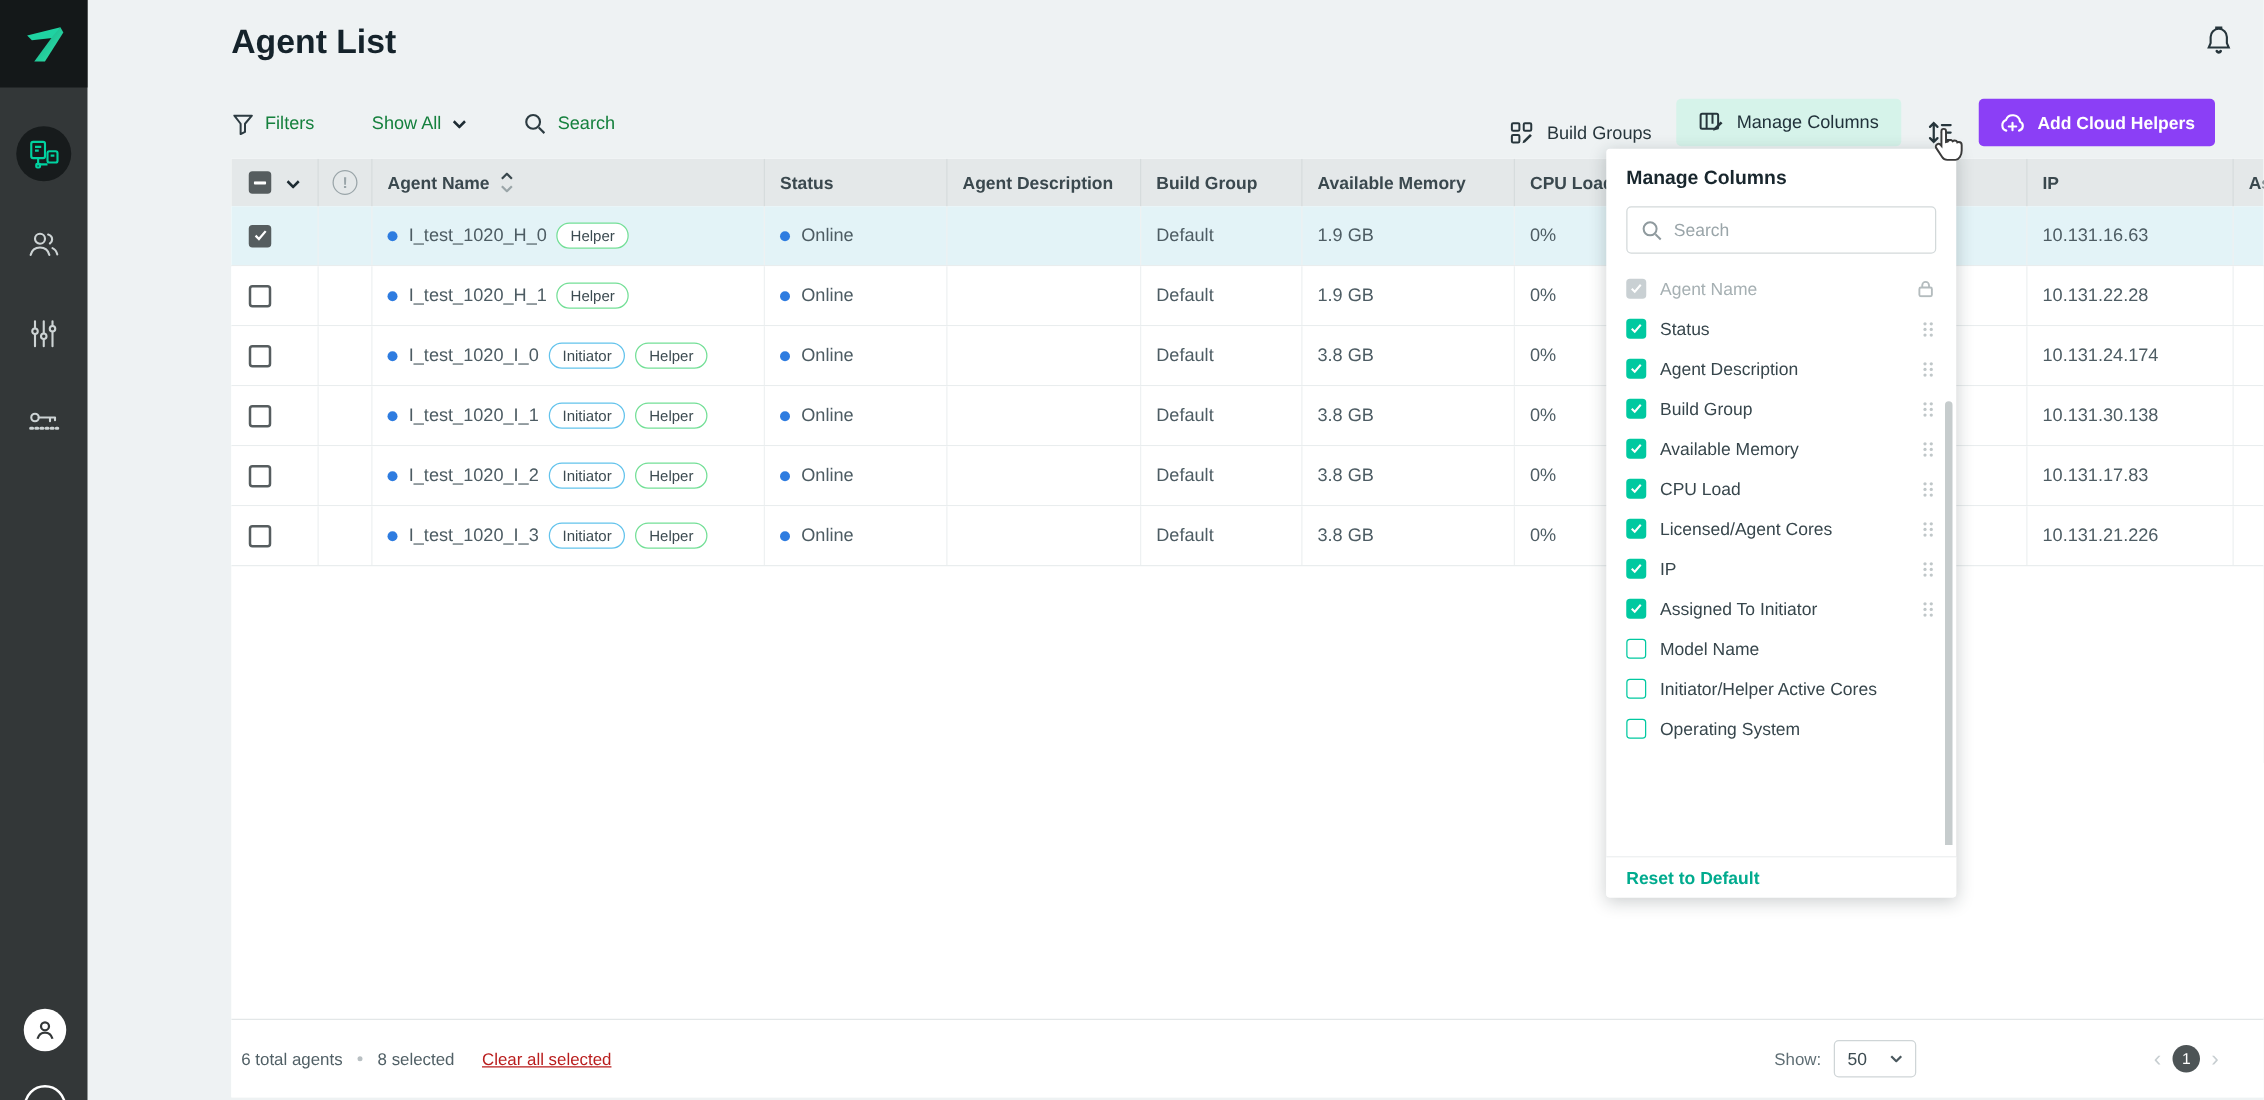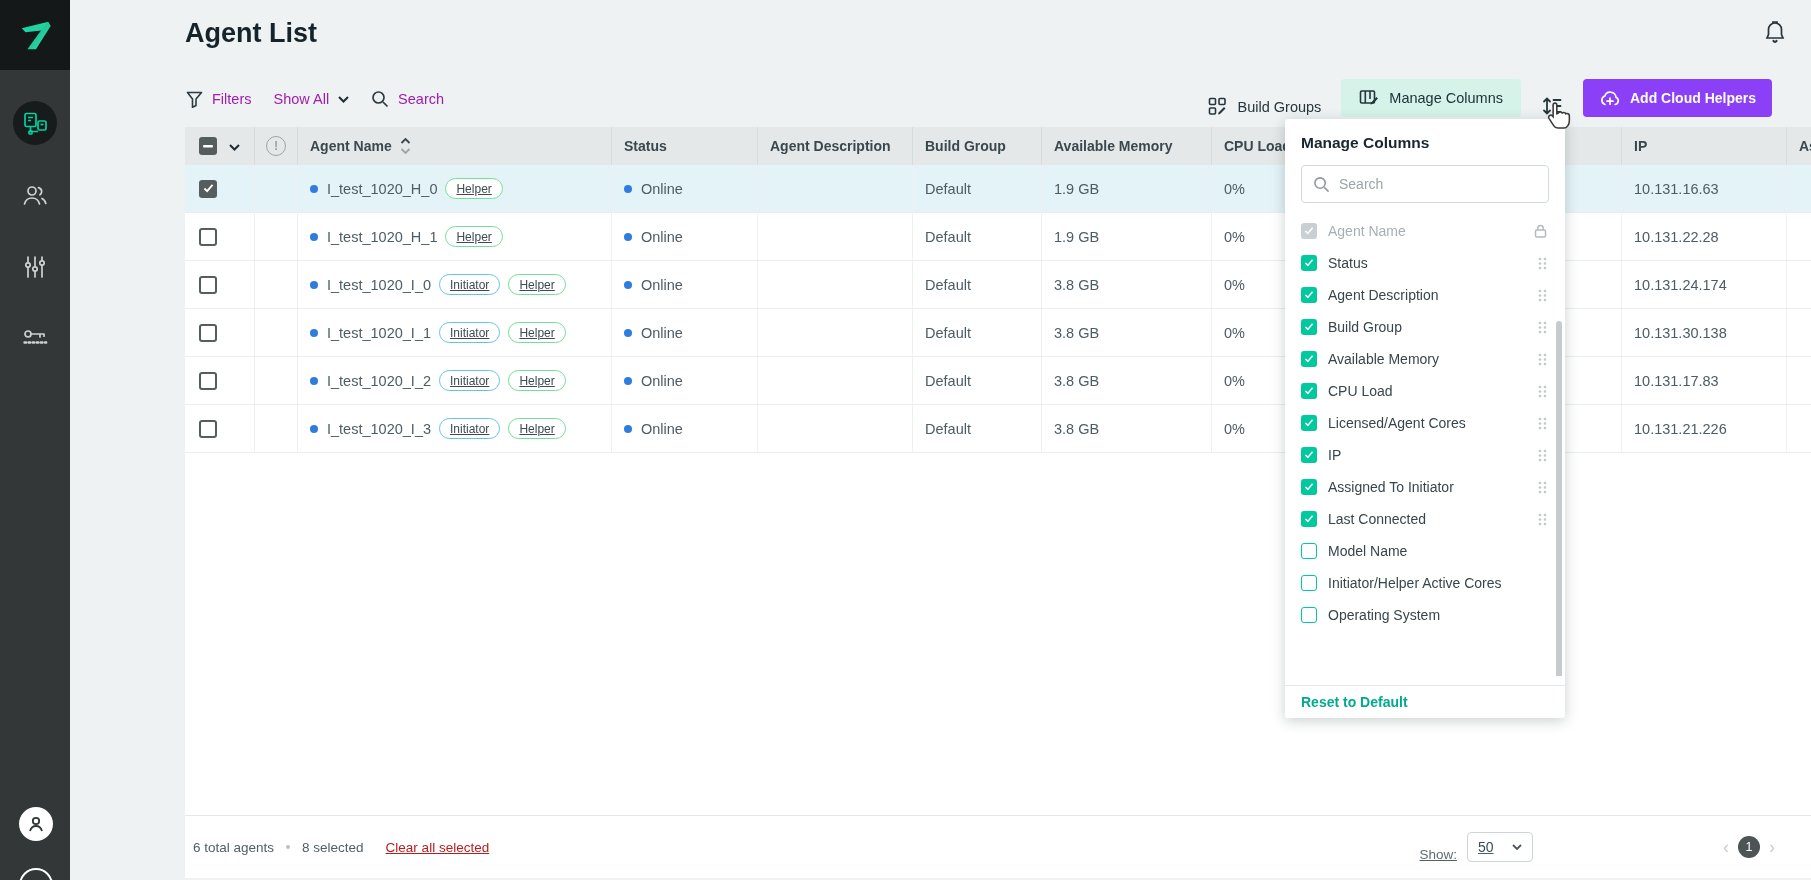--- a/index.html
+++ b/index.html
@@ -11,21 +11,21 @@
   .logo-block { width:70px; height:70px; background:#141819; display:flex; align-items:center; justify-content:center; }
   .nav-item { position:absolute; left:0; width:70px; height:44px; display:flex; align-items:center; justify-content:center; cursor:pointer; }
   .nav-item.active::before { content:""; position:absolute; left:13px; top:0; width:44px; height:44px; border-radius:50%; background:#171b1c; }
   .nav-item svg { position:relative; }
   .avatar-btn { position:absolute; left:19px; top:807px; width:34px; height:34px; border-radius:50%; background:#fff; display:flex; align-items:center; justify-content:center; cursor:pointer; }
   .avatar-partial { position:absolute; left:19px; top:868px; width:34px; height:34px; border-radius:50%; border:2px solid #fff; }
 
   
   .page-title { position:absolute; left:185px; top:18px; font-size:27px; font-weight:700; color:#15232b; z-index:2; }
   .bell-btn { position:absolute; right:24px; top:20px; cursor:pointer; z-index:2; }
-  .toolbar-left { position:absolute; left:186px; top:84px; display:flex; align-items:center; gap:22px; height:30px; font-size:14.5px; color:#a21caf; z-index:2; }
+  .toolbar-left { position:absolute; left:186px; top:84px; display:flex; align-items:center; gap:46px; height:30px; font-size:14.5px; color:#15803d; z-index:2; }
   .tl-item { display:flex; align-items:center; gap:9px; cursor:pointer; }
   .toolbar-right { position:absolute; right:39px; top:79px; display:flex; align-items:flex-end; gap:20px; z-index:2; height:38px; }
   .tr-plain { display:flex; align-items:center; gap:10px; font-size:14.5px; color:#27363c; cursor:pointer; }
   .btn-mint { display:flex; align-items:center; gap:10px; background:#d6f3ea; border:none; border-radius:4px; height:38px; padding:0 18px; font-size:14.5px; color:#20313a; font-family:inherit; cursor:pointer; }
   .btn-purple { display:flex; align-items:center; gap:9px; background:#8b3ff6; border:none; border-radius:4px; height:38px; padding:0 16px; font-size:14px; font-weight:700; color:#fff; font-family:inherit; cursor:pointer; }
   .icon-btn { background:none; border:none; cursor:pointer; display:flex; align-items:center; }
 
   
   .table-card { position:absolute; left:185px; top:127px; width:1626px; height:751px; background:#fff; z-index:1; overflow:hidden; }
   .thead { display:flex; height:38px; background:#e4e8e9; font-size:14px; font-weight:700; color:#3a484e; }
@@ -42,34 +42,34 @@
   .c-am { width:170px; }
   .c-cl { width:150px; }
   .c-lc { width:150px; }
   .c-li { width:110px; }
   .c-ip { width:165px; }
   .c-as { width:210px; border-right:none; }
   .cbx { width:18px; height:18px; border-radius:3px; flex:none; display:flex; align-items:center; justify-content:center; cursor:pointer; }
   .cbx.filled { background:#565d5f; }
   .cbx.empty { border:2px solid #565d5f; background:#fff; }
   .dot-blue { width:8px; height:8px; border-radius:50%; background:#2e7ce0; flex:none; margin-right:9px; }
-  .badge { height:21px; display:flex; align-items:center; padding:0 10px; border-radius:11px; background:#fff; font-size:12px; color:#3c4b51; margin-left:8px;text-decoration:underline; }
+  .badge { height:21px; display:flex; align-items:center; padding:0 10px; border-radius:11px; background:#fff; font-size:12px; color:#3c4b51; margin-left:8px; }
   .badge.helper { border:1px solid #74df97; }
   .badge.initiator { border:1px solid #63c3ec; }
   .alert-circle { width:20px; height:20px; border-radius:50%; border:1.6px solid #9aa5a9; color:#9aa5a9; font-size:12.5px; font-weight:700; display:flex; align-items:center; justify-content:center; }
   .sort-ic { margin-left:8px; }
   .hd-caret { margin-left:12px; cursor:pointer; }
 
   .hscroll-thumb { position:absolute; left:5px; top:692px; width:1360px; height:9px; border-radius:5px; background:#c8cdd0; cursor:pointer; }
 
   
   .foot { position:absolute; left:0; bottom:0; width:100%; height:63px; border-top:1px solid #e3e7e8; background:#fff; display:flex; align-items:center; font-size:13.5px; color:#516066; padding-left:8px; }
   .dot-sep { width:4px; height:4px; border-radius:50%; background:#b9c0c3; margin:0 12px; }
   .clear-link { margin-left:22px; text-decoration:underline; color:#b91c1c; cursor:pointer; }
-  .show-wrap { margin-left:auto; display:flex; align-items:flex-end;text-decoration:underline; }
+  .show-wrap { margin-left:auto; display:flex; align-items:center; }
   .show-label { color:#5f6e74; margin-right:10px; }
   .page-size { width:66px; height:30px; border:1px solid #cfd5d7; border-radius:4px; background:#fff; display:flex; align-items:center; justify-content:space-between; padding:0 10px; font-size:14px; color:#3c4b51; cursor:pointer; }
   .pager { display:flex; align-items:center; gap:9px; margin-left:190px; margin-right:36px; }
   .pg-arrow { color:#c7ced1; font-size:18px; cursor:pointer; line-height:1; }
   .pg-cur { width:22px; height:22px; border-radius:50%; background:#4d5456; color:#fff; font-size:12.5px; display:flex; align-items:center; justify-content:center; }
 
   
   .mc-panel { position:absolute; left:1285px; top:119px; width:280px; height:599px; background:#fff; border-radius:3px; box-shadow:0 3px 14px rgba(25,35,40,.22); z-index:20; }
   .mc-title { padding:15px 16px 11px; font-size:15.5px; font-weight:700; color:#18262d; }
   .mc-search { margin:2px 16px 10px; height:38px; border:1px solid #d3d9da; border-radius:4px; display:flex; align-items:center; padding:0 11px; gap:9px; }
@@ -592,38 +592,20 @@
             <circle cx="2" cy="2" r="1.3"></circle>
             <circle cx="7" cy="2" r="1.3"></circle>
             <circle cx="2" cy="6.5" r="1.3"></circle>
             <circle cx="7" cy="6.5" r="1.3"></circle>
             <circle cx="2" cy="11" r="1.3"></circle>
             <circle cx="7" cy="11" r="1.3"></circle>
           </svg>
         </span>
     </div>
 
-    <div class="mc-item on">
-      <span class="mc-cb">
-          <svg width="10" height="8" viewBox="0 0 12 10">
-            <path d="M1.5 5l3 3 6-7" stroke="#fff" stroke-width="2" fill="none"></path>
-          </svg>
-        </span>
-      <span class="mc-lbl">Last Connected</span>
-      <span class="mc-right">
-          <svg width="9" height="13" viewBox="0 0 9 13" fill="#c0c7c9">
-            <circle cx="2" cy="2" r="1.3"></circle>
-            <circle cx="7" cy="2" r="1.3"></circle>
-            <circle cx="2" cy="6.5" r="1.3"></circle>
-            <circle cx="7" cy="6.5" r="1.3"></circle>
-            <circle cx="2" cy="11" r="1.3"></circle>
-            <circle cx="7" cy="11" r="1.3"></circle>
-          </svg>
-        </span>
-    </div>
 
 
     <div class="mc-item off">
       <span class="mc-cb"></span>
       <span class="mc-lbl">Model Name</span>
     </div>
 
     <div class="mc-item off">
       <span class="mc-cb"></span>
       <span class="mc-lbl">Initiator/Helper Active Cores</span>

